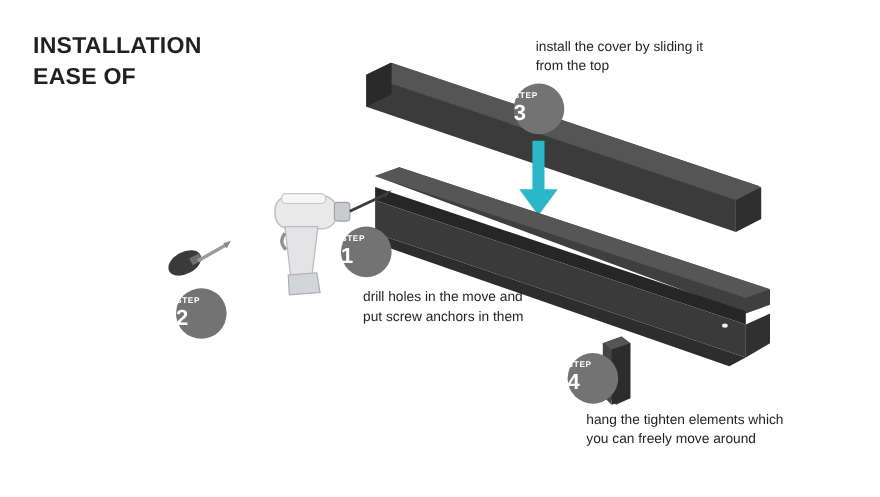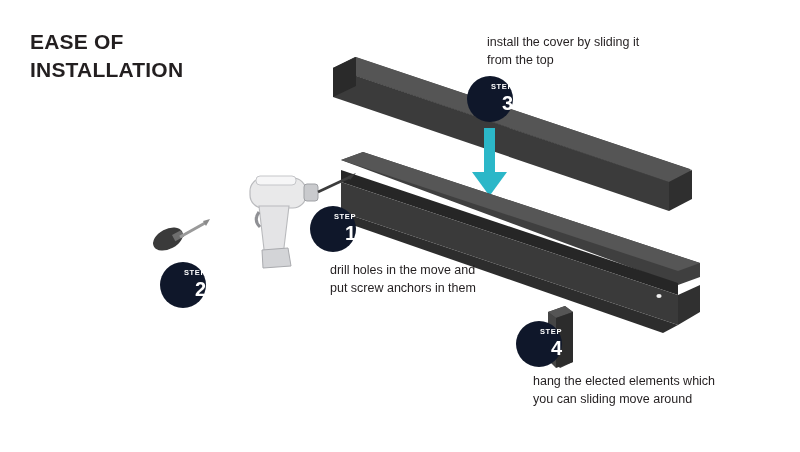--- a/index.html
+++ b/index.html
@@ -29,23 +29,23 @@
     letter-spacing: 0.2px;
   }
   .title .line { display: block; }
 
   
   .step-badge {
     position: absolute;
     width: 46px;
     height: 46px;
     border-radius: 50%;
-    background: #0f172a;
+    background: #737373;
     color: #ffffff;
-    text-align: right;
+    text-align: left;
     box-sizing: border-box;
     padding-top: 7px;
   }
   .step-badge .word {
     display: block;
     font-size: 7.5px;
     font-weight: bold;
     letter-spacing: 0.6px;
     line-height: 1;
   }
@@ -74,22 +74,22 @@
     height: 452px;
     pointer-events: none;
   }
 </style>
 </head>
 <body>
 
 <div id="stage">
 
   <div class="title">
+    <span class="line">INSTALLATION</span>
     <span class="line">EASE OF</span>
-    <span class="line">INSTALLATION</span>
   </div>
 
   <svg class="art" viewBox="0 0 800 452">
 
     <g>
 
       <polygon points="333,68 355,57 690,169 690,190 " fill="#4a4a4a"></polygon>
       <polygon points="333,68 356,57 692,170 669,182" fill="#555555"></polygon>
 
       <polygon points="333,68 669,182 669,211 333,97" fill="#3b3b3b"></polygon>
@@ -166,15 +166,15 @@
   <div class="step-badge" style="left:467px; top:76px;">
     <span class="word">STEP</span>
     <span class="num">3</span>
   </div>
   <div class="caption" style="left:487px; top:34px; width:180px;">install the cover by sliding it from the top</div>
 
   <div class="step-badge" style="left:516px; top:321px;">
     <span class="word">STEP</span>
     <span class="num">4</span>
   </div>
-  <div class="caption" style="left:533px; top:373px; width:195px;">hang the elected elements which you can sliding move around</div>
+  <div class="caption" style="left:533px; top:373px; width:195px;">hang the tighten elements which you can freely move around</div>
 
 </div>
 
 </body></html>

